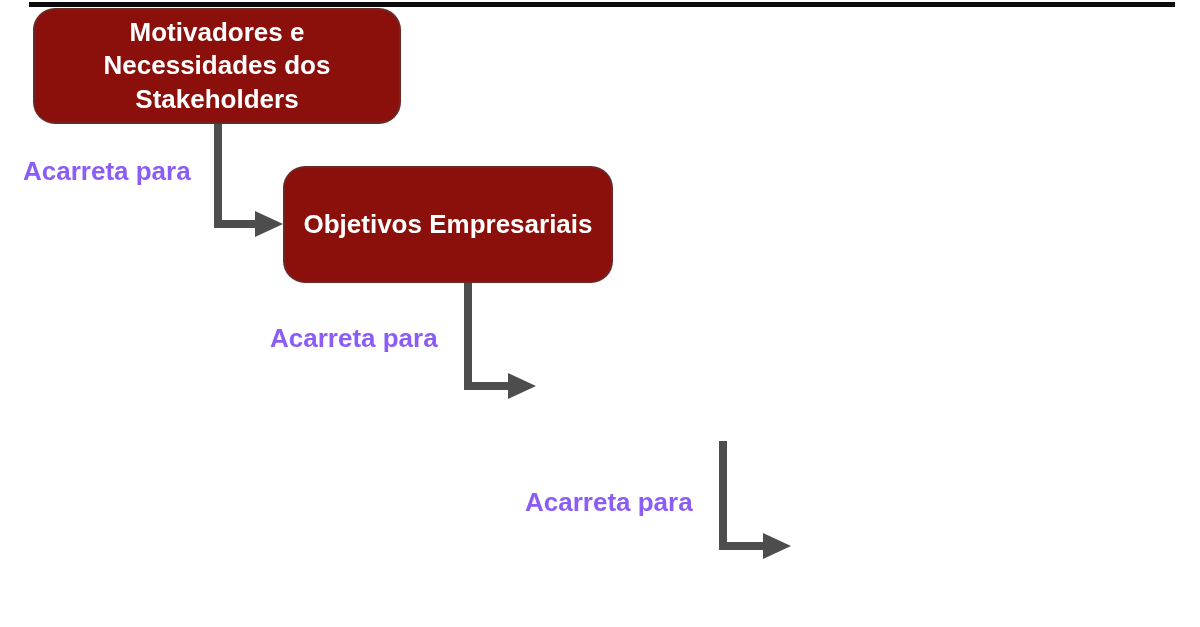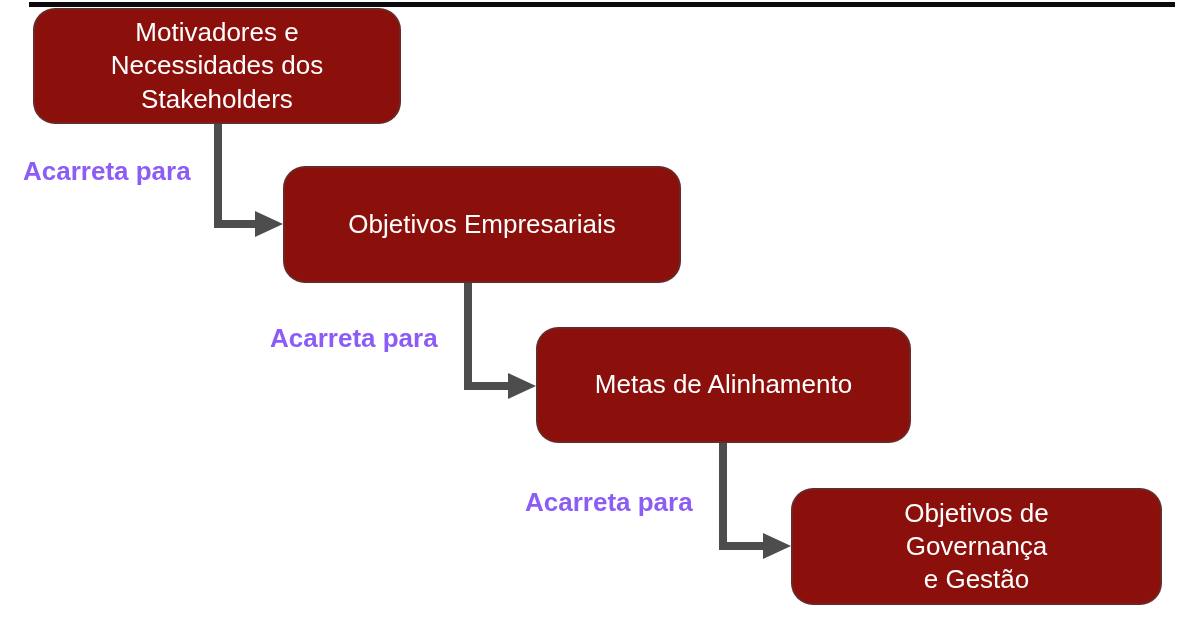--- a/index.html
+++ b/index.html
@@ -31,28 +31,28 @@
   .node {
     position: absolute;
     background: #8B0F0B;
     border: 2px solid rgba(70, 70, 70, 0.45);
     border-radius: 22px;
     box-sizing: border-box;
     display: flex;
     align-items: center;
     justify-content: center;
     color: #ffffff;
-    font-weight: normal;
+    font-weight: bold;
     font-size: 26px;
     line-height: 1.28;
     text-align: center;
     white-space: pre-line;
   }
   .node-1 { left: 33px;  top: 8px;   width: 368px; height: 116px; }
-  .node-2 { left: 283px; top: 166px; width: 398px; height: 117px; }
+  .node-2 { left: 283px; top: 166px; width: 330px; height: 117px; }
   .node-3 { left: 536px; top: 327px; width: 375px; height: 116px; }
   .node-4 { left: 791px; top: 488px; width: 371px; height: 117px; }
   .conn-label {
     position: absolute;
     color: #8b5cf6;
     font-weight: bold;
     font-size: 26px;
     line-height: 28px;
     white-space: nowrap;
   }
@@ -81,25 +81,21 @@
       <polygon points="791,546 763,533 763,559" stroke="none"></polygon>
     </g>
   </svg>
 
   <div class="node node-1">Motivadores e
 Necessidades dos
 Stakeholders</div>
 
   <div class="node node-2">Objetivos Empresariais</div>
 
-  <div class="node node-3">Metas de Alinhamento</div>
 
-  <div class="node node-4">Objetivos de
-Governança
-e Gestão</div>
 
   <div class="conn-label label-1">Acarreta para</div>
 
   <div class="conn-label label-2">Acarreta para</div>
 
   <div class="conn-label label-3">Acarreta para</div>
 
 </div>
 
 </body></html>

